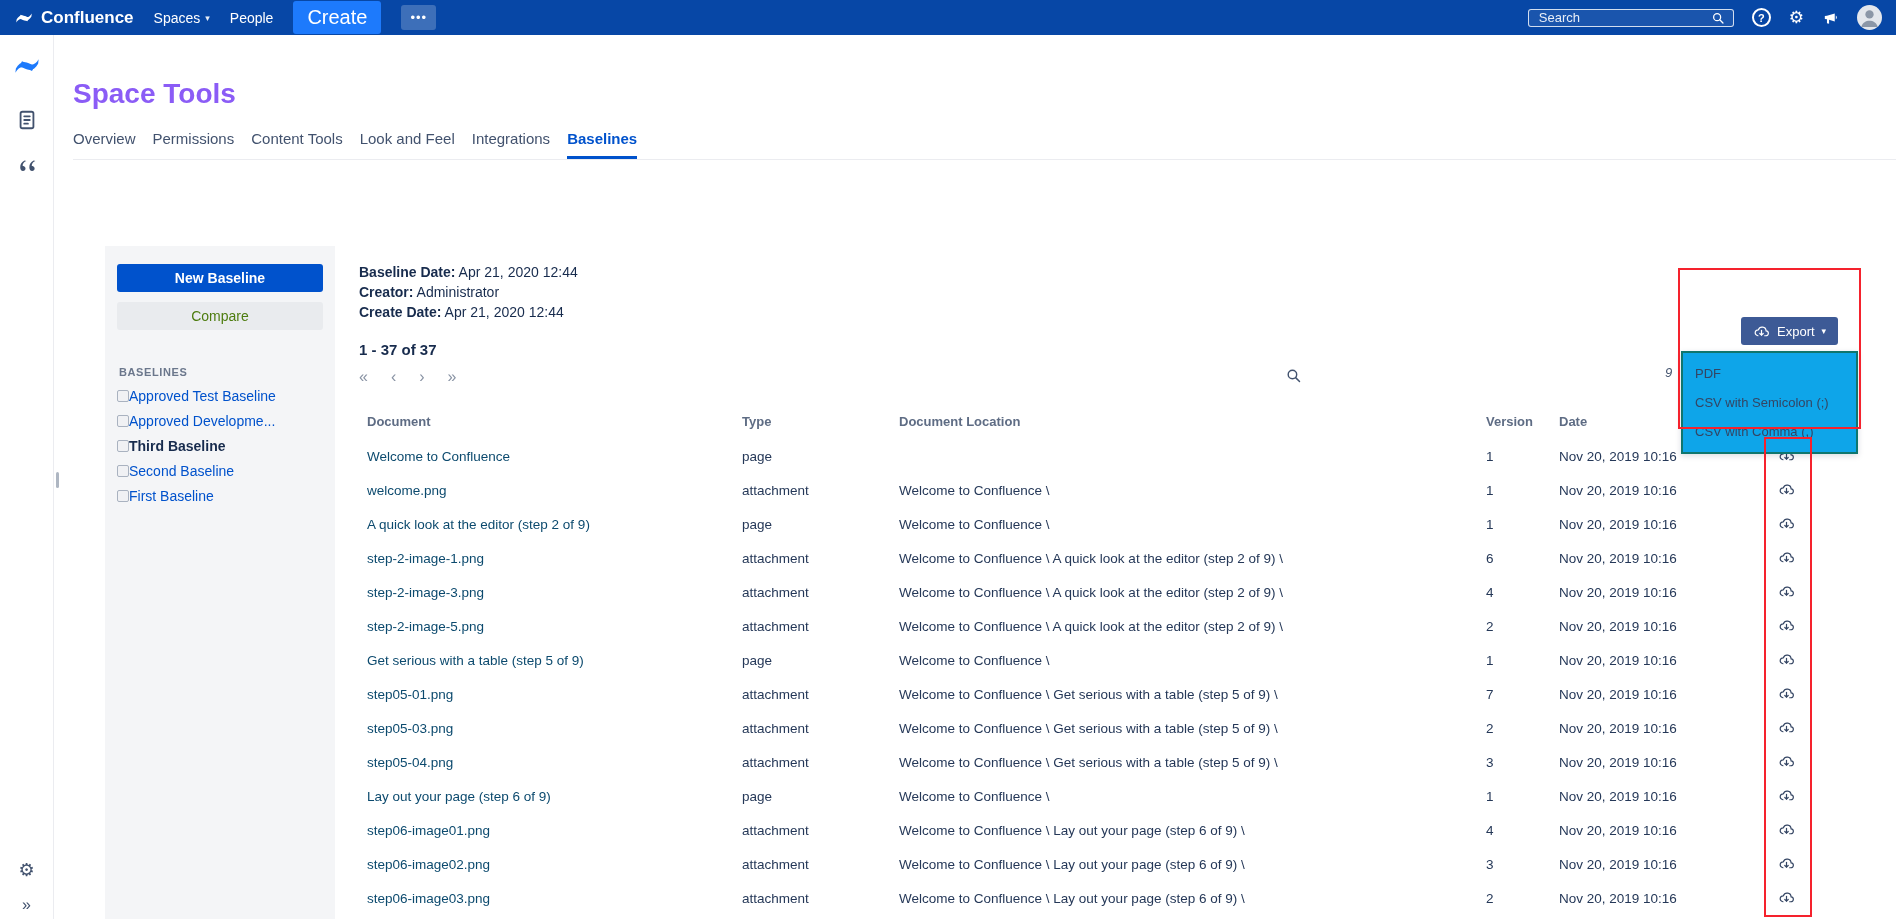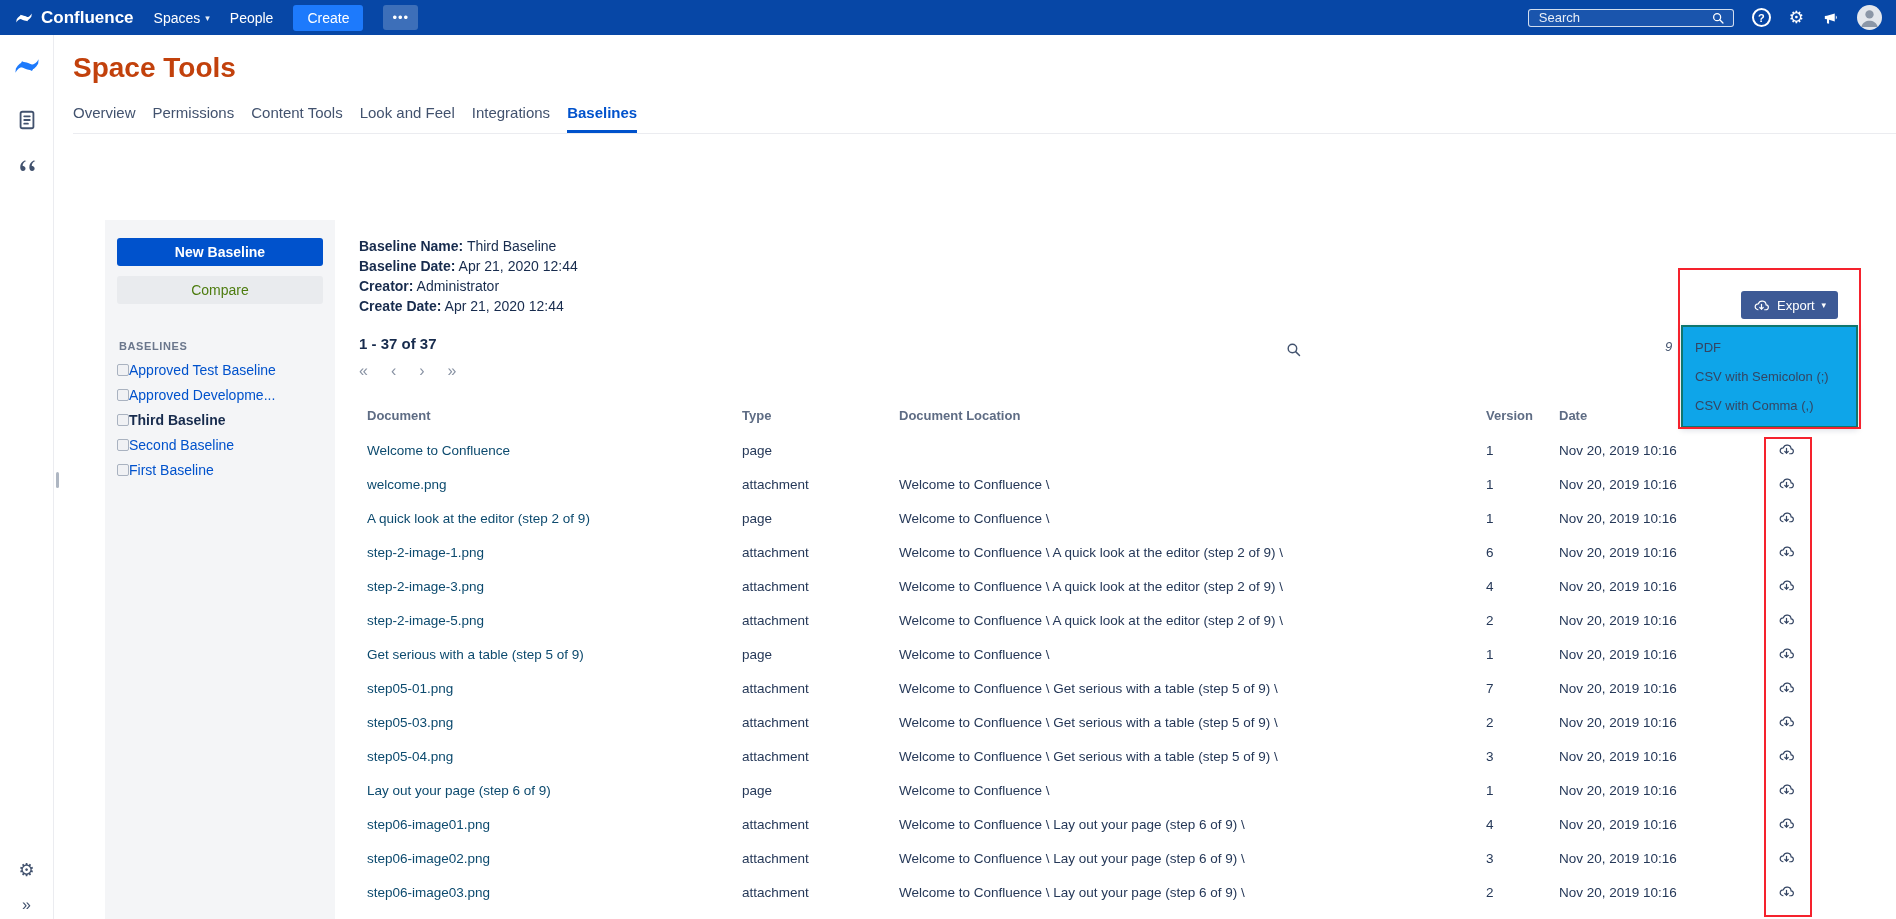--- a/index.html
+++ b/index.html
@@ -8,21 +8,21 @@
     width:1896px; height:919px; position:relative; overflow:hidden;
     background:#fff; color:#172B4D;
     font-family:"Liberation Sans", sans-serif;
   }
   
   .navbar { position:absolute; top:0; left:0; right:0; height:35px; background:#0747A6;
             display:flex; align-items:center; padding:0 14px; gap:20px; color:#fff; z-index:10; }
   .brand { display:flex; align-items:center; gap:7px; font-size:17px; font-weight:bold; cursor:pointer; }
   .nav-item { font-size:14px; display:flex; align-items:center; gap:5px; cursor:pointer; }
   .chev { font-size:9px; opacity:.9; }
-  .create-btn { background:#1D7AFC; color:#fff; border:none; border-radius:3px; font-size:14px;
+  .create-btn { background:#1D7AFC; color:#fff; border:none; border-radius:3px; font-size:20px;
                 font-weight:500; padding:5px 14px; cursor:pointer; font-family:inherit; }
   .more-btn { background:rgba(255,255,255,.22); color:#fff; border:none; border-radius:3px;
               font-size:13px; padding:5px 9px; letter-spacing:1px; cursor:pointer; font-family:inherit; }
   .nav-right { margin-left:auto; display:flex; align-items:center; gap:18px; }
   .nav-search { display:flex; align-items:center; border:1px solid rgba(255,255,255,.8); border-radius:3px;
                 height:18px; width:206px; padding:0 8px; background:rgba(255,255,255,.08); }
   .nav-search input { flex:1; background:transparent; border:none; outline:none; color:#fff;
                       font-size:13px; font-family:inherit; min-width:0; }
   .nav-search input::placeholder { color:rgba(255,255,255,.9); }
   .nav-ic { display:flex; align-items:center; justify-content:center; cursor:pointer; }
@@ -38,21 +38,21 @@
   .rail .space-logo { width:30px; height:30px; margin-bottom:28px; cursor:pointer; }
   .rail-icon { width:22px; height:22px; margin-bottom:24px; color:#42526E; cursor:pointer; }
   .rail-bottom { margin-top:auto; display:flex; flex-direction:column; align-items:center; gap:16px; }
   .rail-gear { font-size:18px; color:#42526E; cursor:pointer; }
   .rail-expand { font-size:16px; color:#42526E; cursor:pointer; line-height:1; }
   .rail-handle { position:absolute; left:56px; top:472px; width:3px; height:16px;
                  background:#AEB6C2; border-radius:2px; cursor:col-resize; z-index:6; }
   
   .content { position:absolute; top:35px; left:54px; right:0; bottom:0; padding-left:19px;
              display:flex; flex-direction:column; overflow:hidden; }
-  .page-title { font-size:28px; line-height:33px; font-weight:bold; color:#c2410c; margin:16px 0 0 0; }
+  .page-title { font-size:28px; line-height:33px; font-weight:bold; color:#8b5cf6; margin:42px 0 0 0; }
   .tabs { display:flex; gap:17px; margin-top:20px; border-bottom:1px solid #EBECF0; }
   .tab { font-size:15px; line-height:18px; color:#42526E; padding-bottom:11px; cursor:pointer; white-space:nowrap; }
   .tab.active { color:#0052CC; font-weight:bold; padding-bottom:8px; border-bottom:3px solid #0052CC; }
   .workspace { display:flex; flex:1; margin-top:86px; position:relative; }
   
   .panel { width:230px; margin-left:32px; background:#F4F5F7; padding:18px 12px; align-self:stretch; flex:none; }
   .btn-primary { display:block; width:100%; height:28px; background:#0052CC; color:#fff; border:none;
                  border-radius:3px; font-size:14px; font-weight:bold; font-family:inherit; cursor:pointer; }
   .btn-disabled { display:block; width:100%; height:28px; margin-top:10px; background:#E9EBEE; color:#4d7c0f;
                   border:none; border-radius:3px; font-size:14px; font-family:inherit; cursor:default; }
@@ -210,21 +210,20 @@
           </div>
           <div class="bl-item">
             <span class="checkbox"></span>
             <span class="bl-label">First Baseline</span>
           </div>
         </div>
     </div>
 
     <div class="detail">
       <div>
-          <div class="detail-line"><b>Baseline Name:</b> Third Baseline</div>
           <div class="detail-line"><b>Baseline Date:</b> Apr 21, 2020 12:44</div>
           <div class="detail-line"><b>Creator:</b> Administrator</div>
           <div class="detail-line"><b>Create Date:</b> Apr 21, 2020 12:44</div>
         </div>
 
       <div class="count">1 - 37 of 37</div>
       <div class="pager">
           <span class="pg-btn">«</span>
           <span class="pg-btn">‹</span>
           <span class="pg-btn">›</span>

